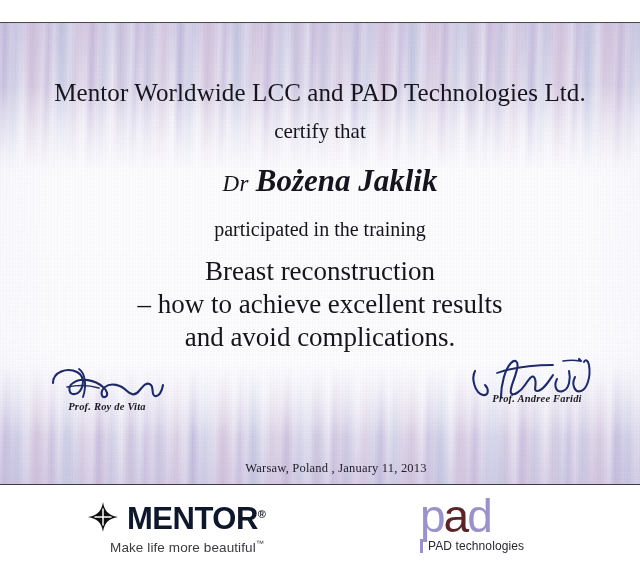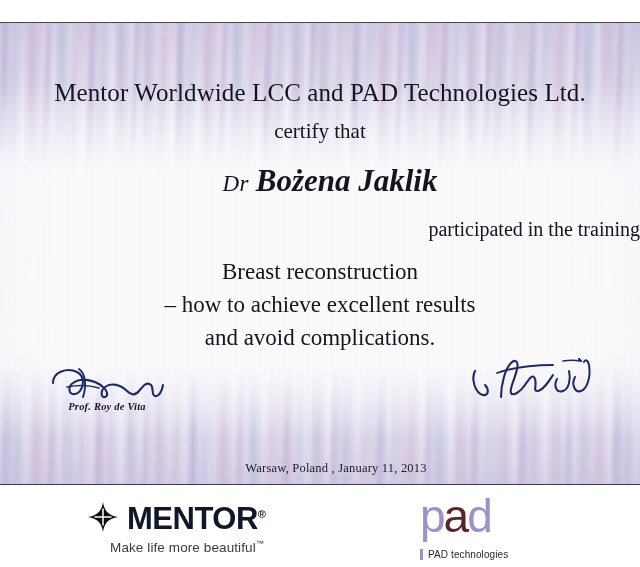--- a/index.html
+++ b/index.html
@@ -130,25 +130,24 @@
     position:absolute;left:0;top:140px;width:640px;
     font-size:31px;font-weight:bold;font-style:italic;
   }
   .line-name .honorific{
     font-size:23px;font-weight:normal;font-style:italic;
     margin-right:7px;letter-spacing:.3px;margin-left:20px;
   }
   .line-participated{
     position:absolute;left:0;top:195px;width:640px;
     font-size:20px;
-    text-align:right;
   }
   .line-course{
     position:absolute;left:0;top:232px;width:640px;
-    font-size:23px;line-height:33px;
+    font-size:27px;line-height:33px;
   }
   .line-date{
     position:absolute;left:16px;top:438px;width:640px;
     font-size:12.5px;letter-spacing:.2px;color:#23202a;
   }
 
   
   .sig{
     position:absolute;width:170px;text-align:center;
   }
@@ -196,22 +195,22 @@
   }
   .pad-word{
     font-family:"Liberation Sans", sans-serif;
     font-size:46px;line-height:44px;font-weight:normal;
     letter-spacing:-2px;
   }
   .pad-p,.pad-d{color:#9a92c8;}
   .pad-a{color:#5b2429;}
   .pad-sub{
     font-family:"Liberation Sans", sans-serif;
-    font-size:10px;color:#2a2730;letter-spacing:.1px;
-    margin-top:11px;padding-left:2px;
+    font-size:12px;color:#2a2730;letter-spacing:.1px;
+    margin-top:1px;padding-left:2px;
     border-left:3px solid #9a92c8;
     padding-left:5px;
   }
 </style>
 </head>
 <body>
 
 <div id="certificate">
 
   <div class="top-white"></div>
@@ -264,20 +263,21 @@
           <path d="M34 42 C34 30, 38 14, 44 8 C48 4, 52 6, 50 14 C48 24, 42 34, 44 38
                    C46 42, 54 36, 58 30 C62 24, 66 18, 68 24 C70 30, 66 36, 70 36
                    C76 36, 82 26, 86 20" stroke="#1d2a66" stroke-width="2.1" stroke-linecap="round" stroke-linejoin="round"></path>
           <path d="M30 18 C44 13, 64 10, 86 10" stroke="#1d2a66" stroke-width="1.8" stroke-linecap="round"></path>
           <path d="M90 24 C86 32, 90 38, 96 36 C102 34, 104 24, 102 16" stroke="#1d2a66" stroke-width="2" stroke-linecap="round"></path>
           <path d="M108 22 C104 30, 108 38, 114 36 C120 34, 124 22, 122 10 C121 5, 118 4, 117 7" stroke="#1d2a66" stroke-width="2" stroke-linecap="round"></path>
           <path d="M112 4 L114 6" stroke="#1d2a66" stroke-width="2.2" stroke-linecap="round"></path>
           <path d="M96 6 C102 5, 108 5, 113 6" stroke="#1d2a66" stroke-width="1.6" stroke-linecap="round"></path>
         </svg>
       </span>
+      <div class="sig-name">Prof. Andree Faridi</div>
     </div>
 
     <div class="line-date">Warsaw, Poland , January 11, 2013</div>
   </div>
 
   <div class="rule-bottom"></div>
 
   <div class="footer">
 
     <div class="logo-mentor">

